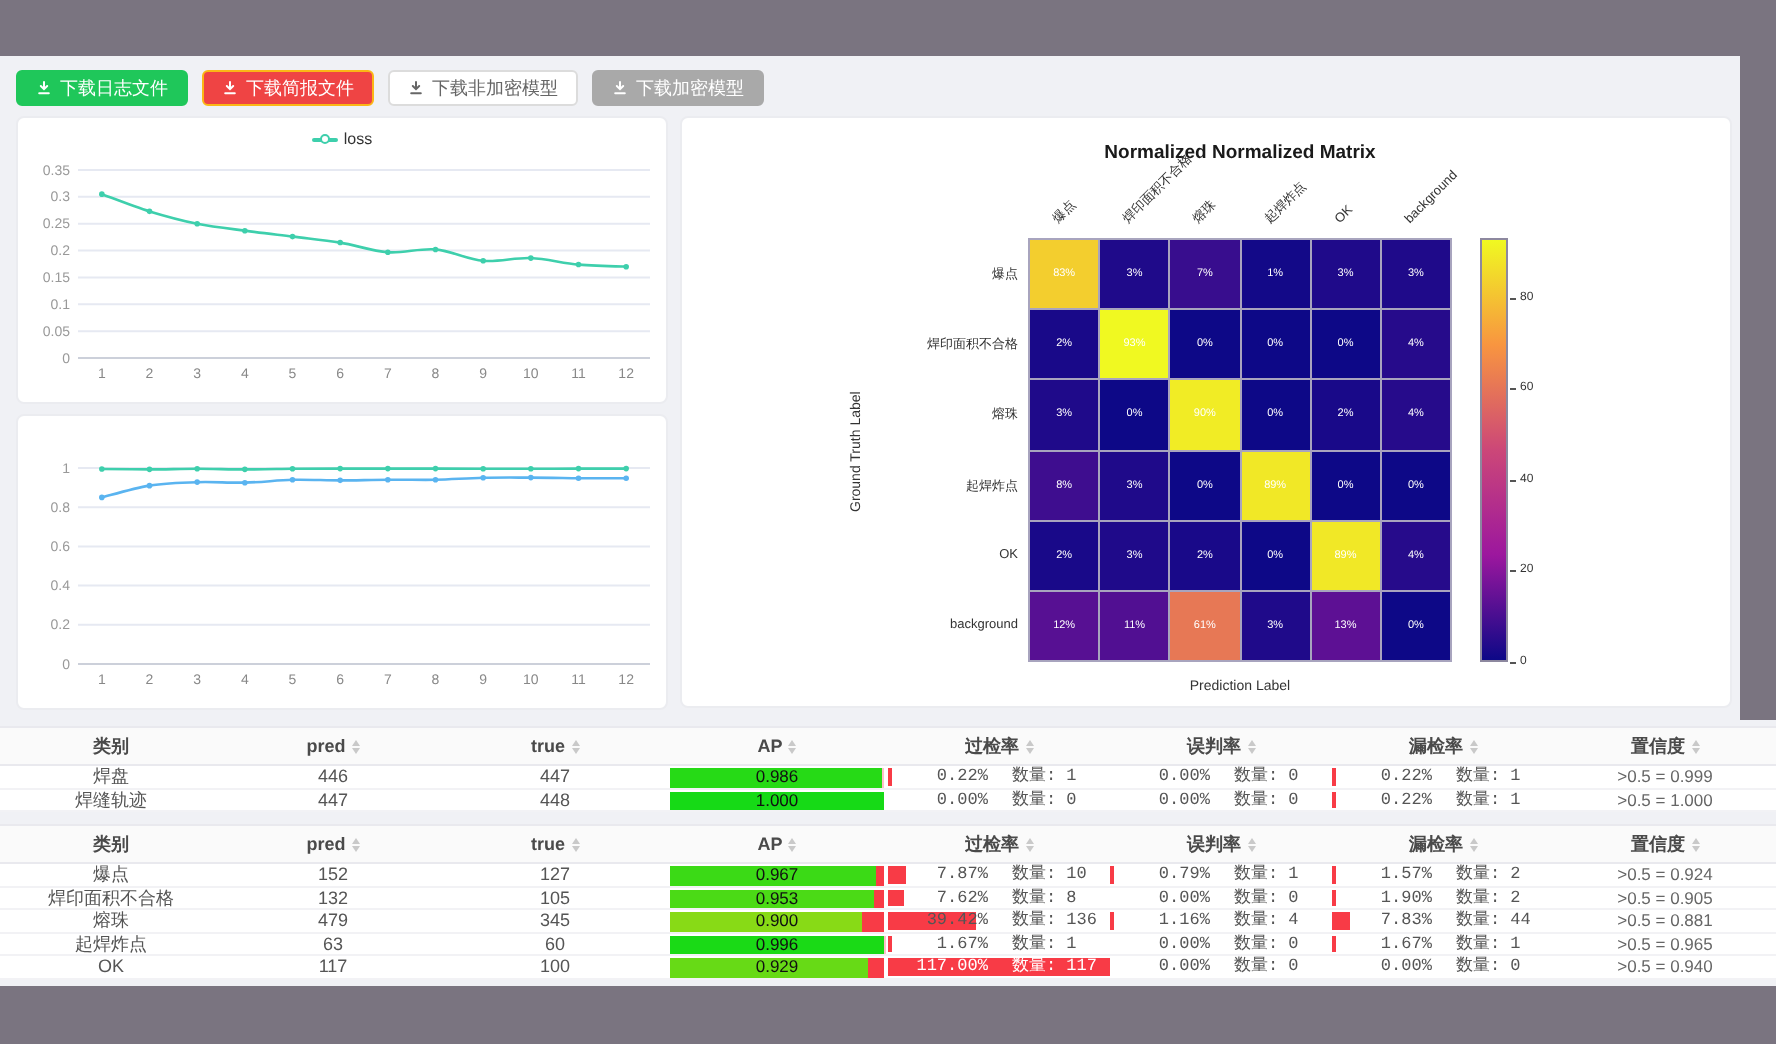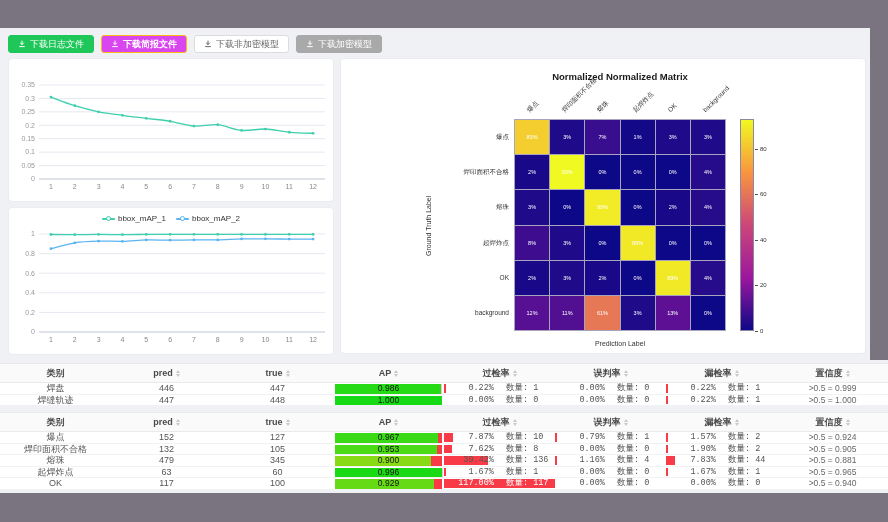--- a/index.html
+++ b/index.html
@@ -87,21 +87,21 @@
 
   <div class="toolbar">
     <button class="tb-btn" style="background: rgb(31, 199, 90); color: rgb(255, 255, 255); border-color: rgb(31, 199, 90);">
       <span class="btn-ic">
         <svg width="8" height="8" viewBox="0 0 8 8">
             <path d="M4 1v3.4M2.4 3L4 4.6 5.6 3M1.6 6.6h4.8" stroke="currentColor" stroke-width="1" fill="none" stroke-linecap="round"></path>
           </svg>
       </span>
       <span>下载日志文件</span>
     </button>
-    <button class="tb-btn" style="background: #d946ef; color: rgb(255, 255, 255); border-color: rgb(251, 183, 22); font-weight: bold;">
+    <button class="tb-btn" style="background: #ef4444; color: rgb(255, 255, 255); border-color: rgb(251, 183, 22);">
       <span class="btn-ic">
         <svg width="8" height="8" viewBox="0 0 8 8">
             <path d="M4 1v3.4M2.4 3L4 4.6 5.6 3M1.6 6.6h4.8" stroke="currentColor" stroke-width="1" fill="none" stroke-linecap="round"></path>
           </svg>
       </span>
       <span>下载简报文件</span>
     </button>
     <button class="tb-btn" style="background: rgb(255, 255, 255); color: rgb(102, 102, 102); border-color: rgb(220, 220, 220);">
       <span class="btn-ic">
         <svg width="8" height="8" viewBox="0 0 8 8">
@@ -114,20 +114,29 @@
       <span class="btn-ic">
         <svg width="8" height="8" viewBox="0 0 8 8">
             <path d="M4 1v3.4M2.4 3L4 4.6 5.6 3M1.6 6.6h4.8" stroke="currentColor" stroke-width="1" fill="none" stroke-linecap="round"></path>
           </svg>
       </span>
       <span>下载加密模型</span>
     </button>
   </div>
 
   <div class="card" id="card-loss">
+    <div class="legend" id="legend-0">
+        <span class="leg-item">
+          <span class="leg-mark">
+            <span class="leg-line" style="background: rgb(62, 207, 172);"></span>
+            <span class="leg-ring" style="border-color: rgb(62, 207, 172);"></span>
+          </span>
+          <span>loss</span>
+        </span>
+      </div>
     <svg class="plot-svg" id="chart-0" width="326" height="122" viewBox="0 0 326 122">
         <line x1="30" y1="102" x2="316" y2="102" stroke="#e6e9f2" stroke-width="1"></line>
         <text x="26" y="104.3" text-anchor="end" font-size="7" fill="#999" font-family="inherit">0</text>
         <line x1="30" y1="88.57142857142857" x2="316" y2="88.57142857142857" stroke="#e6e9f2" stroke-width="1"></line>
         <text x="26" y="90.87142857142857" text-anchor="end" font-size="7" fill="#999" font-family="inherit">0.05</text>
         <line x1="30" y1="75.14285714285714" x2="316" y2="75.14285714285714" stroke="#e6e9f2" stroke-width="1"></line>
         <text x="26" y="77.44285714285714" text-anchor="end" font-size="7" fill="#999" font-family="inherit">0.1</text>
         <line x1="30" y1="61.71428571428571" x2="316" y2="61.71428571428571" stroke="#e6e9f2" stroke-width="1"></line>
         <text x="26" y="64.0142857142857" text-anchor="end" font-size="7" fill="#999" font-family="inherit">0.15</text>
         <line x1="30" y1="48.28571428571428" x2="316" y2="48.28571428571428" stroke="#e6e9f2" stroke-width="1"></line>
@@ -161,36 +170,20 @@
         <circle cx="184.91666666666666" cy="49.091428571428565" r="1.4" fill="#3ecfac"></circle>
         <circle cx="208.75" cy="47.748571428571424" r="1.4" fill="#3ecfac"></circle>
         <circle cx="232.58333333333334" cy="53.38857142857143" r="1.4" fill="#3ecfac"></circle>
         <circle cx="256.41666666666663" cy="52.04571428571428" r="1.4" fill="#3ecfac"></circle>
         <circle cx="280.25" cy="55.26857142857143" r="1.4" fill="#3ecfac"></circle>
         <circle cx="304.0833333333333" cy="56.34285714285714" r="1.4" fill="#3ecfac"></circle>
       </svg>
   </div>
 
   <div class="card" id="card-bbox">
-    <div class="legend" id="legend-1">
-        <span class="leg-item">
-          <span class="leg-mark">
-            <span class="leg-line" style="background: rgb(62, 207, 172);"></span>
-            <span class="leg-ring" style="border-color: rgb(62, 207, 172);"></span>
-          </span>
-          <span>bbox_mAP_1</span>
-        </span>
-        <span class="leg-item">
-          <span class="leg-mark">
-            <span class="leg-line" style="background: rgb(90, 180, 240);"></span>
-            <span class="leg-ring" style="border-color: rgb(90, 180, 240);"></span>
-          </span>
-          <span>bbox_mAP_2</span>
-        </span>
-      </div>
     <svg class="plot-svg" id="chart-1" width="326" height="126" viewBox="0 0 326 126">
         <line x1="30" y1="106" x2="316" y2="106" stroke="#e6e9f2" stroke-width="1"></line>
         <text x="26" y="108.3" text-anchor="end" font-size="7" fill="#999" font-family="inherit">0</text>
         <line x1="30" y1="86.4" x2="316" y2="86.4" stroke="#e6e9f2" stroke-width="1"></line>
         <text x="26" y="88.7" text-anchor="end" font-size="7" fill="#999" font-family="inherit">0.2</text>
         <line x1="30" y1="66.8" x2="316" y2="66.8" stroke="#e6e9f2" stroke-width="1"></line>
         <text x="26" y="69.1" text-anchor="end" font-size="7" fill="#999" font-family="inherit">0.4</text>
         <line x1="30" y1="47.2" x2="316" y2="47.2" stroke="#e6e9f2" stroke-width="1"></line>
         <text x="26" y="49.5" text-anchor="end" font-size="7" fill="#999" font-family="inherit">0.6</text>
         <line x1="30" y1="27.599999999999994" x2="316" y2="27.599999999999994" stroke="#e6e9f2" stroke-width="1"></line>

